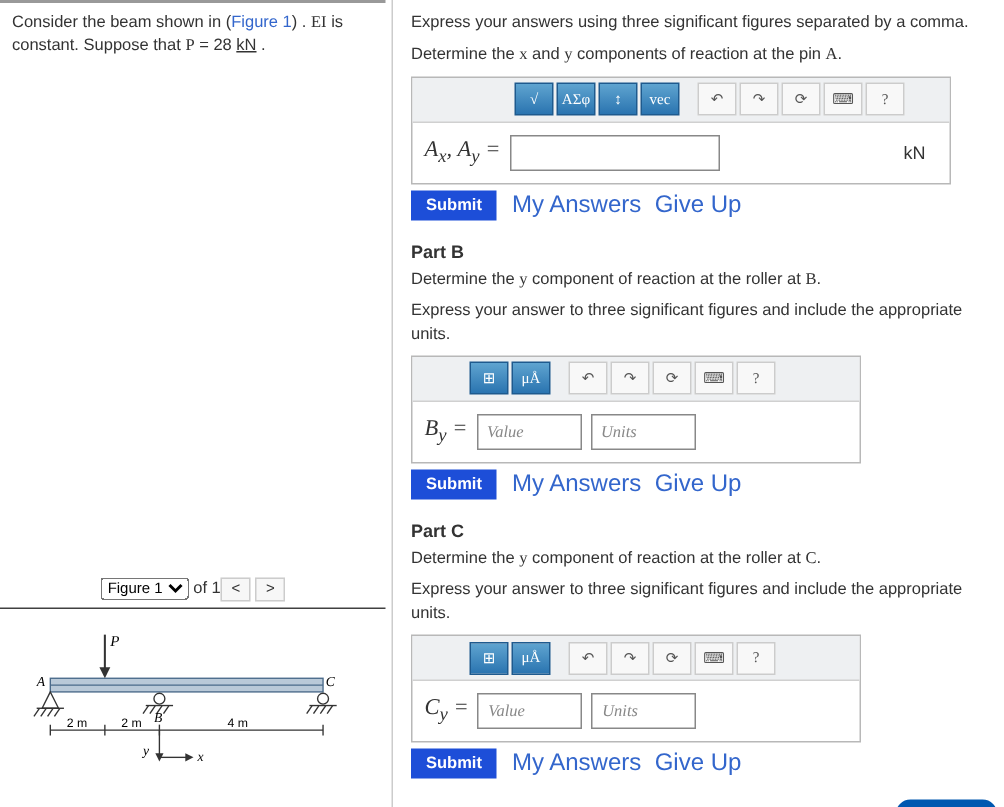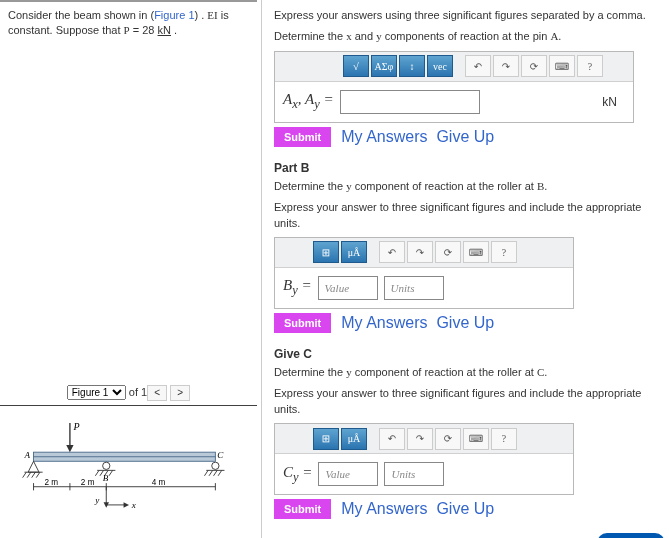--- a/index.html
+++ b/index.html
@@ -17,23 +17,23 @@
   .part-hdr { font-weight: bold; font-size: 12px; margin: 10px 0 4px 0; color: #333;}
   .instr { font-size: 11px; margin: 4px 0 6px 0; line-height: 1.4; }
   .answer-box { border: 1px solid #b8b8b8; padding: 0; background: #fff; width: 360px;}
   .toolbar { background: #eef0f2; padding: 4px 6px; display: flex; gap: 2px; align-items: center; height: 30px; border-bottom:1px solid #d0d0d0;}
   .tb-btn { width: 26px; height: 22px; background: linear-gradient(#5fa4d0,#2a74b0); border: 1px solid #1e5a8e; display:inline-flex; align-items:center; justify-content:center; color:#fff; font-size:10px; cursor:pointer; font-family:'Times New Roman',serif;}
   .tb-btn.light { background: #f8f8f8; color:#555; border:1px solid #ccc;}
   .input-row { padding: 8px; display: flex; align-items: center; gap: 6px;}
   .var-label { font-family: 'Times New Roman', serif; font-style: italic; font-size: 15px;}
   .text-input { border: 1px solid #888; height: 24px; width: 90px; padding: 2px 4px; font-size: 12px;}
   .text-input.wide { width: 140px;}
-  .placeholder-input { border: 1px solid #888; height: 24px; padding: 2px 6px; font-family:'Times New Roman',serif; font-style:italic; color:#888; width:60px; display:flex; align-items:center;}
+  .placeholder-input { border: 1px solid #888; height: 24px; padding: 2px 6px; font-family:'Times New Roman',serif; font-style:italic; color:#888; width:70px; display:flex; align-items:center;}
   .unit-lbl { font-size: 12px; margin-left: auto; padding-right:8px; color:#333;}
-  .submit-btn { background: #d946ef; color: #fff; border: none; padding: 4px 10px; font-size: 11px; font-weight: bold; cursor: pointer; }
+  .submit-btn { background: #1d4ed8; color: #fff; border: none; padding: 4px 10px; font-size: 11px; font-weight: bold; cursor: pointer; }
   .btn-row { padding: 4px 0 4px 0; display:flex; align-items:center; gap:10px;}
   .below-links { font-size: 16px; }
   .below-links a { color:#36c; }
   .feedback-row { text-align: right; margin-top: 10px; display:flex; justify-content:flex-end; gap:10px; align-items:center; padding-right:4px;}
   .continue-btn { background: #0058b0; color: #fff; border: none; padding: 4px 12px; font-size: 11px; border-radius: 10px; cursor:pointer;}
   .it { font-family:'Times New Roman',serif; }
   .spacer { flex:1; }
 </style>
 </head>
 <body>
@@ -170,21 +170,21 @@
       </div>
     </div>
     <div class="btn-row">
       <button class="submit-btn">Submit</button>
       <span class="below-links">
         <a href="#" class="link">My Answers</a>
         &nbsp;<a href="#" class="link">Give Up</a>
       </span>
     </div>
 
-    <div class="part-hdr">Give C</div>
+    <div class="part-hdr">Part C</div>
     <div class="instr">
       <span>Determine the </span><span class="it">y</span><span> component of reaction at the roller at </span><span class="it">C</span><span>.</span>
     </div>
     <div class="instr">Express your answer to three significant figures and include the appropriate units.</div>
     <div class="answer-box" style="width:300px">
       <div class="toolbar">
         <div class="spacer" style="flex:0 0 30px"></div>
         <span class="tb-btn">⊞</span>
         <span class="tb-btn">μÅ</span>
         <span style="width:8px"></span>

